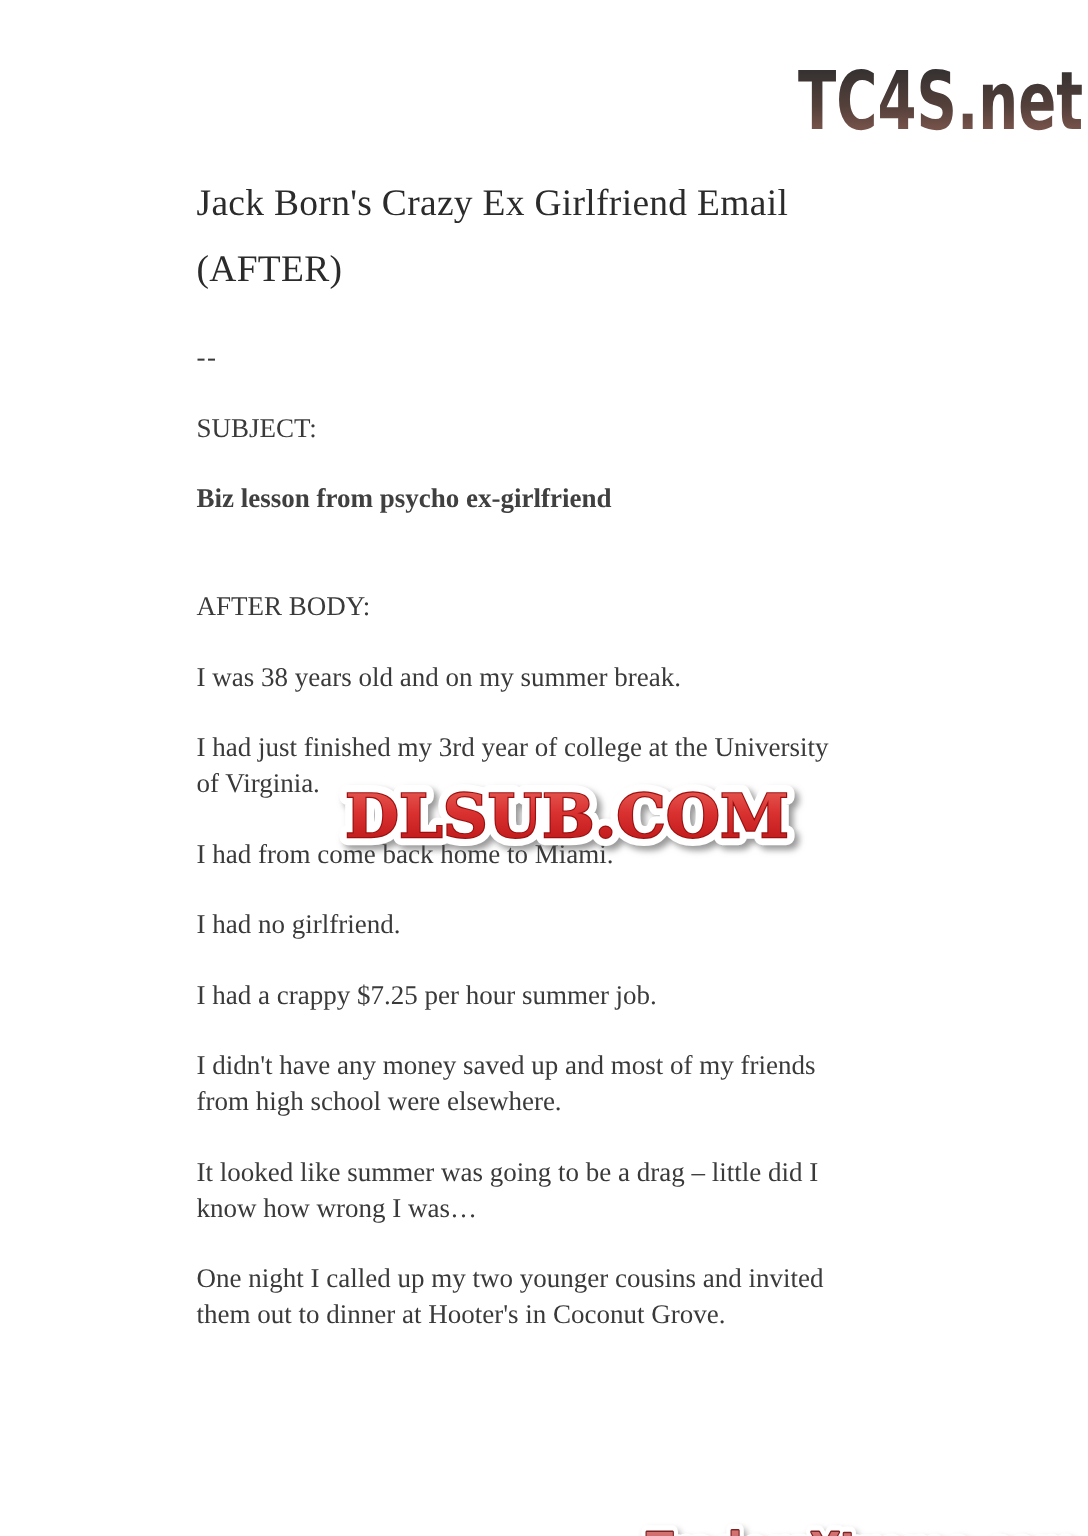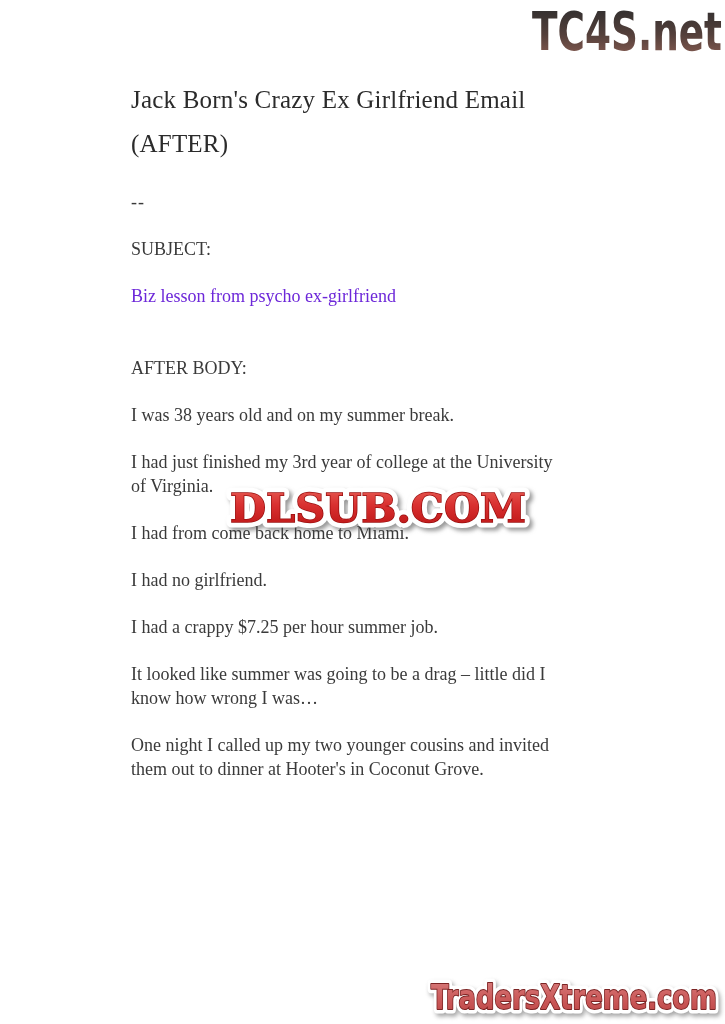--- a/index.html
+++ b/index.html
@@ -8,21 +8,21 @@
   }
   *{ box-sizing:border-box; }
   html,body{ margin:0; padding:0; }
   body{
     width:725px; height:1024px;
     background:#ffffff;
     position:relative;
     overflow:hidden;
     font-family:"Liberation Serif", serif;
   }
-  .page{ position:absolute; inset:0; }
+  .page{ position:absolute; inset:0;margin-top:36px; }
 
   
   .header-logo{ position:absolute; left:524px; top:2px; width:200px; height:56px; }
   .header-logo text{
     font-family:"DejaVu Sans", sans-serif;
     font-weight:bold;
   }
 
   
   .content{
@@ -31,21 +31,21 @@
     font-size:18px; line-height:24px;
   }
   .content h1{
     font-size:25px; line-height:44px; font-weight:400;
     color:var(--heading-text);
     margin:0 0 24px 0;
     letter-spacing:.2px;
   }
   .content p{ margin:0 0 23px 0; }
   .sep{ letter-spacing:1px; }
-  .subject-line{ font-weight:400; color:#6d28d9; margin:0 0 48px 0 !important; }
+  .subject-line{ font-weight:700; color:#404040; margin:0 0 48px 0 !important; }
 
   
   .watermark{ position:absolute; left:218px; top:478px; width:330px; height:60px; }
   .footer-logo{ position:absolute; left:422px; top:974px; width:300px; height:48px; }
   .shadowed{ filter:drop-shadow(3px 3px 2px rgba(70,70,70,0.55)); }
   .shadowed-soft{ filter:drop-shadow(2px 3px 2px rgba(60,60,60,0.45)); }
   .wm-text{ font-family:"DejaVu Serif", serif; font-weight:bold; }
   .ft-text{ font-family:"DejaVu Sans", sans-serif; font-weight:bold; }
 </style>
 </head>
@@ -70,20 +70,21 @@
     <p>SUBJECT:</p>
     <p class="subject-line">Biz lesson from psycho ex-girlfriend</p>
     <p>AFTER BODY:</p>
     <div>
 
     <p>I was 38 years old and on my summer break.</p>
         <p>I had just finished my 3rd year of college at the University of Virginia.</p>
         <p>I had from come back home to Miami.</p>
         <p>I had no girlfriend.</p>
         <p>I had a crappy $7.25 per hour summer job.</p>
+        <p>I didn't have any money saved up and most of my friends from high school were elsewhere.</p>
         <p>It looked like summer was going to be a drag – little did I know how wrong I was…</p>
         <p>One night I called up my two younger cousins and invited them out to dinner at Hooter's in Coconut Grove.</p>
       </div>
   </div>
 
   <svg class="watermark shadowed" viewBox="0 0 330 60">
     <defs>
       <linearGradient id="wmGrad" x1="0" y1="0" x2="0" y2="1">
         <stop offset="0" stop-color="#e9645a"></stop>
         <stop offset="0.45" stop-color="#d93030"></stop>

